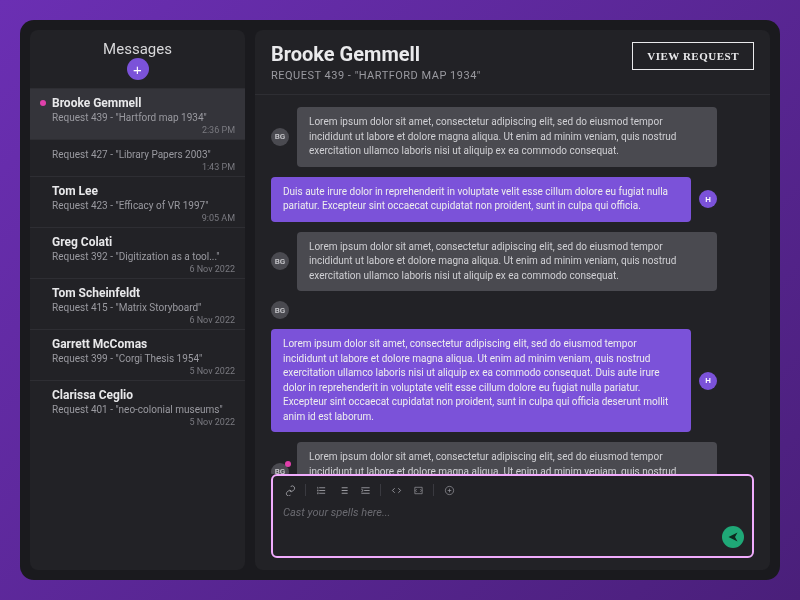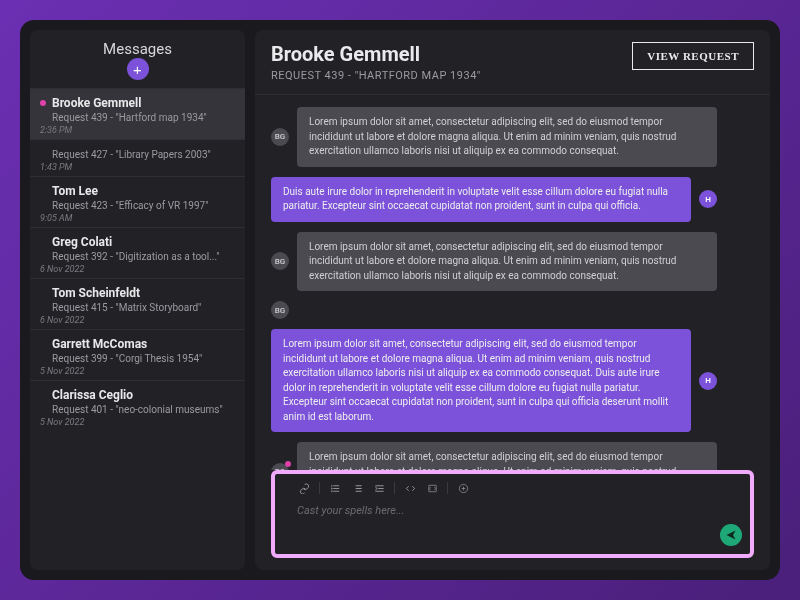--- a/index.html
+++ b/index.html
@@ -41,21 +41,21 @@
   .thread {
     padding: 7px 10px 4px 10px;
     border-top: 1px solid #2e2e33;
     cursor: pointer; position: relative;
   }
   .thread.active { background: #34343a; }
   .thread-name { color: #e8e8ea; font-size: 12px; font-weight: 700; display: flex; align-items: center; gap: 6px; }
   .dot { width: 6px; height: 6px; border-radius: 50%; background: #e040aa; flex-shrink: 0; }
   .dot.hidden { visibility: hidden; }
   .thread-sub { color: #9a9aa0; font-size: 10px; margin-top: 2px; margin-left: 12px; }
-  .thread-time { color: #7a7a80; font-size: 9px; margin-top: 2px; font-style: italic; }
+  .thread-time { color: #7a7a80; font-size: 9px; text-align: right; margin-top: 2px; }
   
   .main {
     flex: 1; background: #222226; border-radius: 8px;
     display: flex; flex-direction: column; overflow: hidden;
   }
   .main-header {
     padding: 12px 16px; display: flex; justify-content: space-between; align-items: flex-start;
     border-bottom: 1px solid #2e2e33;
   }
   .main-title { color: #eaeaec; font-size: 20px; font-weight: 700; }
@@ -87,22 +87,22 @@
   .bubble {
     padding: 8px 12px; border-radius: 4px;
     font-size: 10px; line-height: 1.45; color: #d0d0d4;
     max-width: 420px;
   }
   .bubble.in { background: #4a4a50; }
   .bubble.out { background: #7b52d9; color: #eee; }
   
   .composer {
     margin: 0 16px 12px 16px;
-    border: 4px solid #f0abfc; border-radius: 6px;
-    padding: 6px 20px;
+    border: 2px solid #f0abfc; border-radius: 6px;
+    padding: 6px 8px;
     display: flex; flex-direction: column; gap: 4px;
     position: relative;
   }
   .toolbar { display: flex; gap: 4px; align-items: center; }
   .tool {
     width: 18px; height: 16px; color: #9a9aa0; font-size: 10px;
     display: flex; align-items: center; justify-content: center;
     cursor: pointer; background: transparent; border: none;
   }
   .tool svg { width: 11px; height: 11px; fill: currentColor; }

